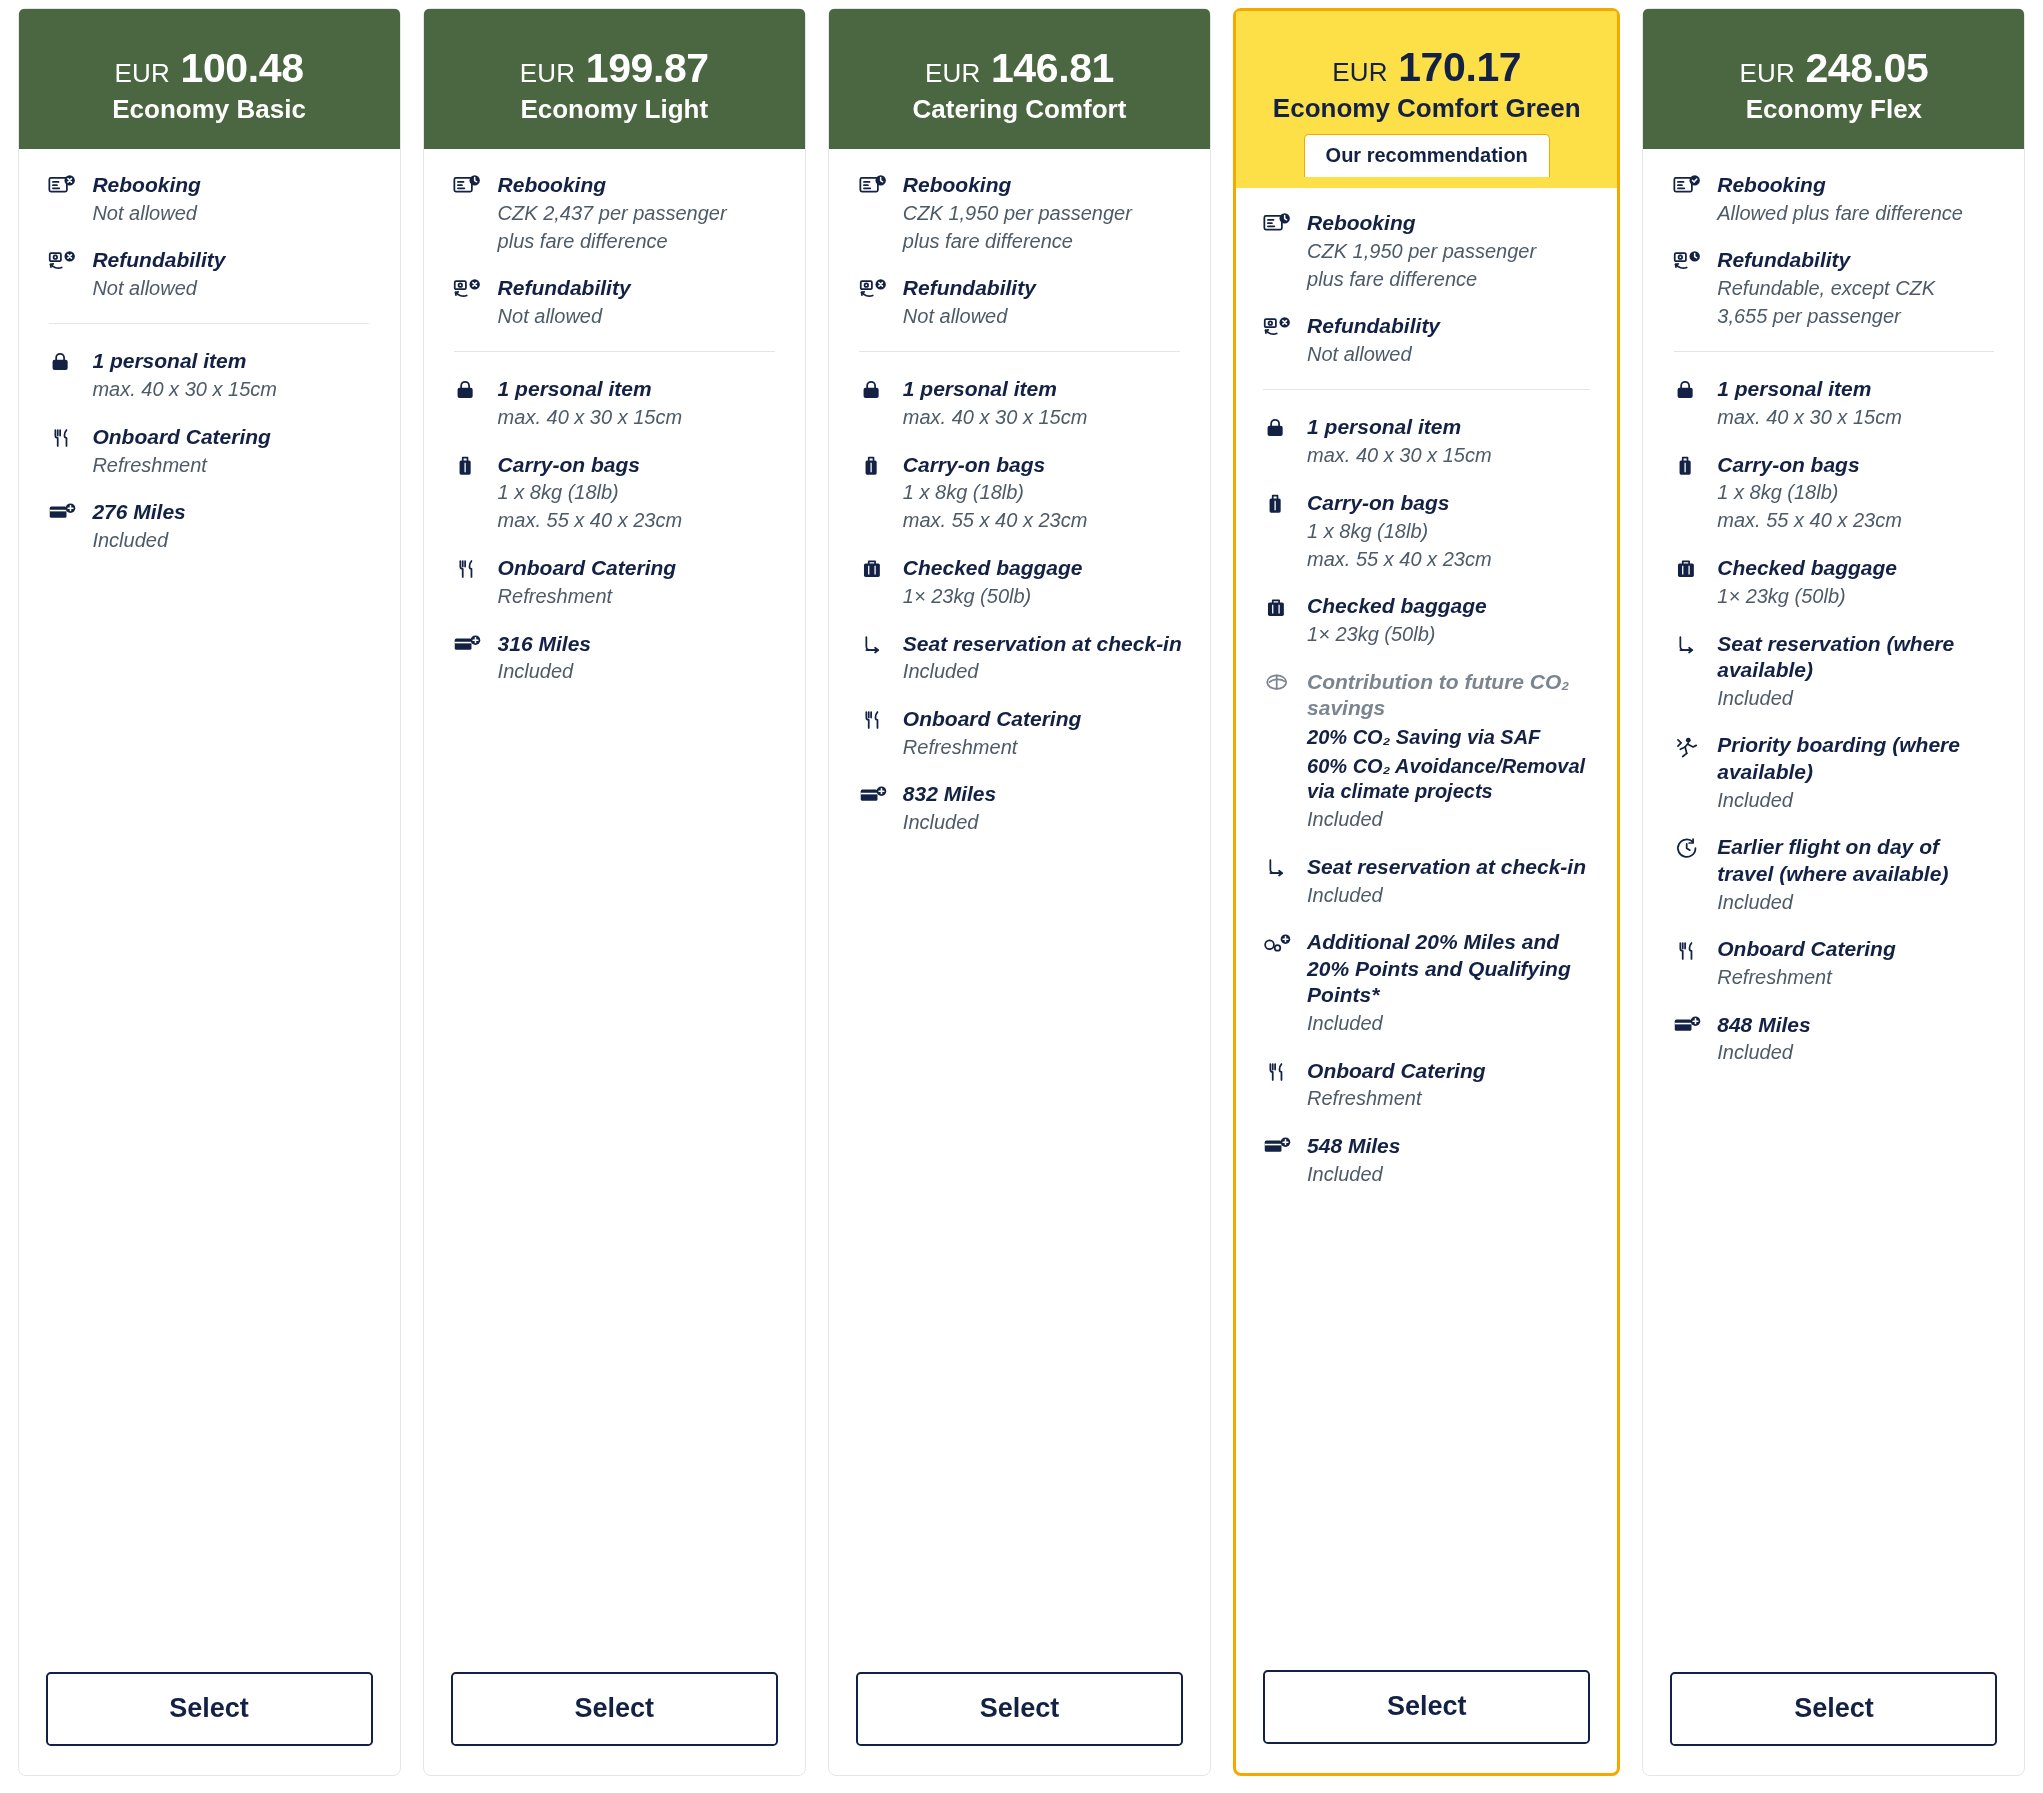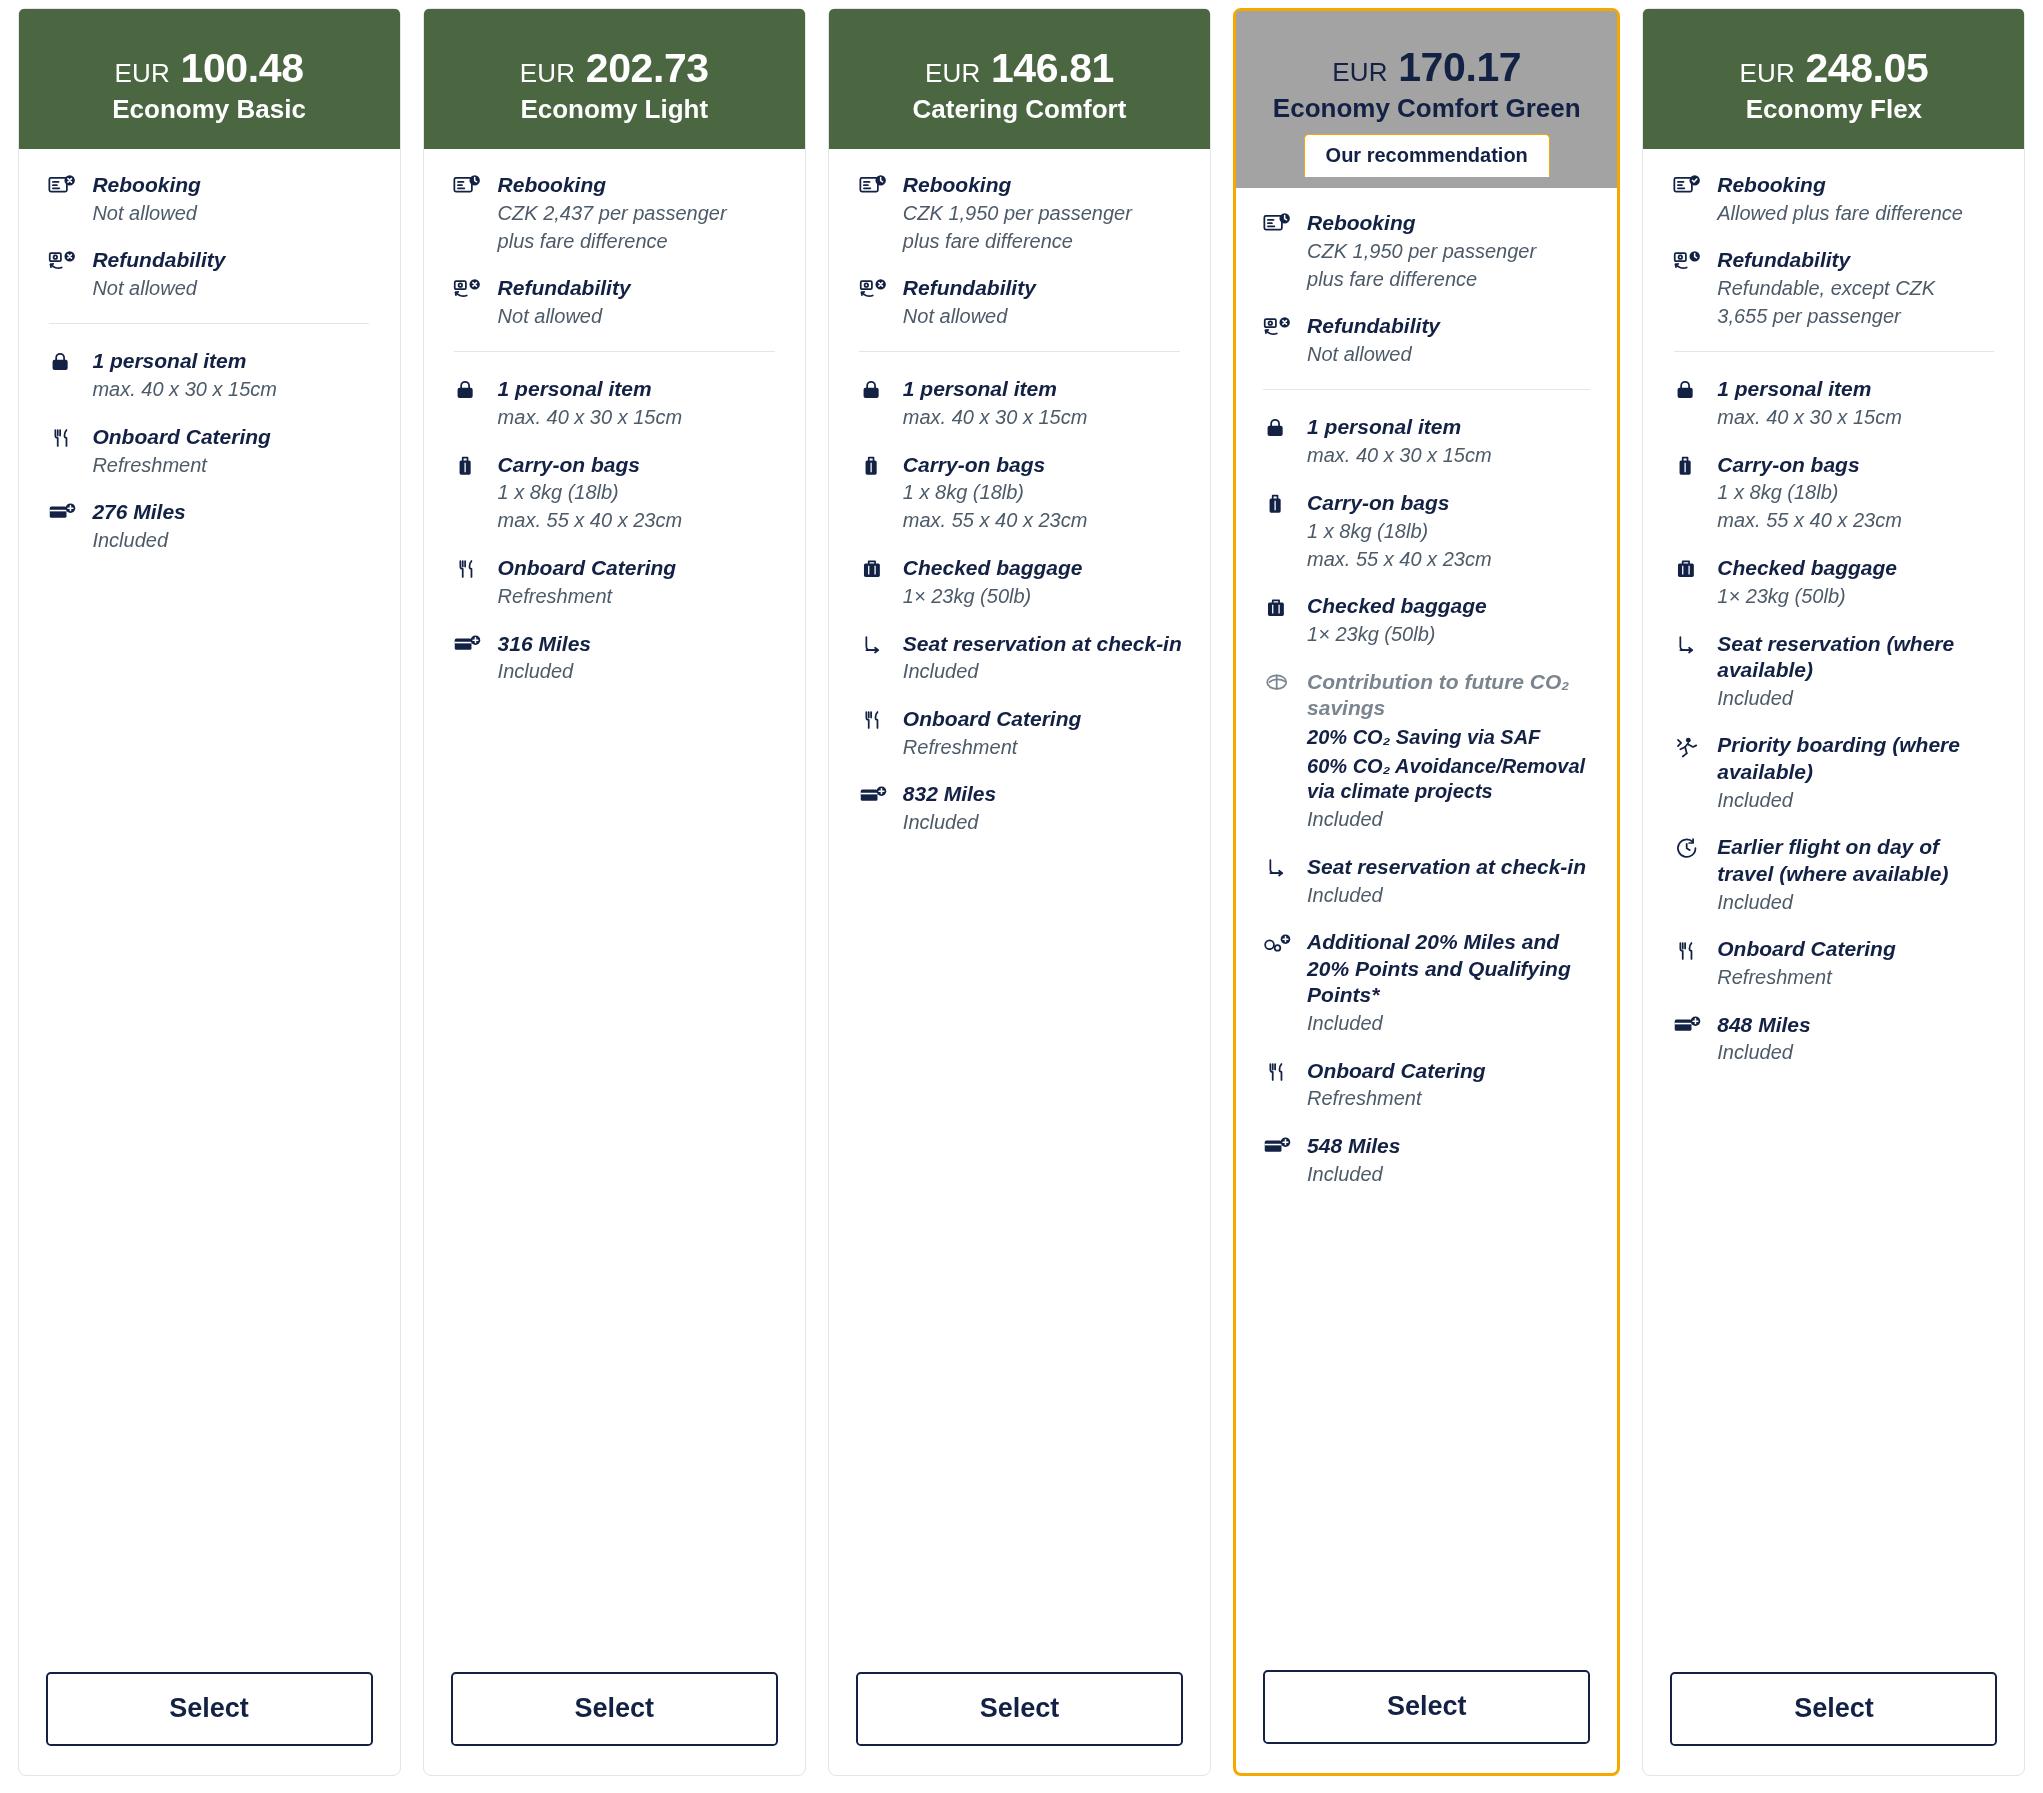--- a/index.html
+++ b/index.html
@@ -33,21 +33,21 @@
     border-radius: 8px;
   }
   .card-header {
     background: #4a6741;
     color: #ffffff;
     border-radius: 4.8px 4.8px 0 0;
     padding: 38px 8px 25.5px 8px;
     text-align: center;
   }
   .recommended .card-header {
-    background: #a3a3a3;
+    background: #fde047;
     color: #132144;
     padding: 35px 8px 12.8px 8px;
     border-radius: 3.2px 3.2px 0 0;
   }
   .price-line {
     font-size: 37px;
     font-weight: 400;
     letter-spacing: 0.2px;
     line-height: 1.05;
     white-space: nowrap;
@@ -222,21 +222,21 @@
               <span class="f-title" style="display:block">276 Miles</span>
               <span class="f-sub" style="display:block">Included</span>
             </span>
           </div>
         </div>
       </div>
       <div class="card-footer"><button class="select-btn">Select</button></div>
     </div>
     <div class="fare-card">
       <div class="card-header">
-        <div class="price-line"><span class="price-cur">EUR</span> <span class="price-amt">202.73</span></div>
+        <div class="price-line"><span class="price-cur">EUR</span> <span class="price-amt">199.87</span></div>
         <div class="fare-name">Economy Light</div>
       </div>
       <div class="card-body">
         <div class="feature-group">
           <div class="feature">
             <span class="f-icon">
               <svg width="29" height="25.5" viewBox="0 0 36 32">
                 <rect x="1.5" y="5" width="22" height="17" rx="2" stroke="#132144" fill="none" stroke-width="2.2" stroke-linecap="round" stroke-linejoin="round"></rect>
                 <path d="M6 10h7M6 14h5M6 18h8" stroke="#132144" fill="none" stroke-width="2.2" stroke-linecap="round" stroke-linejoin="round"></path>
                 <circle cx="27" cy="8" r="6.5" fill="#132144"></circle>

